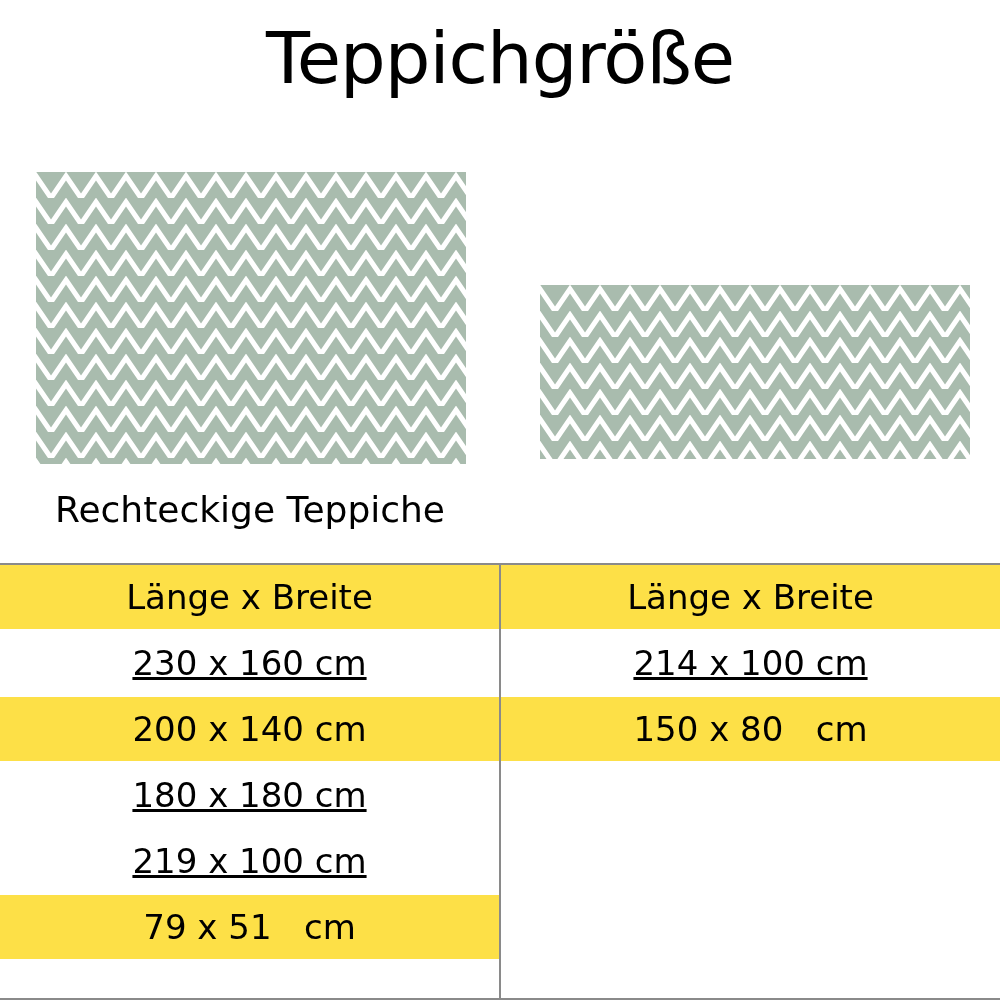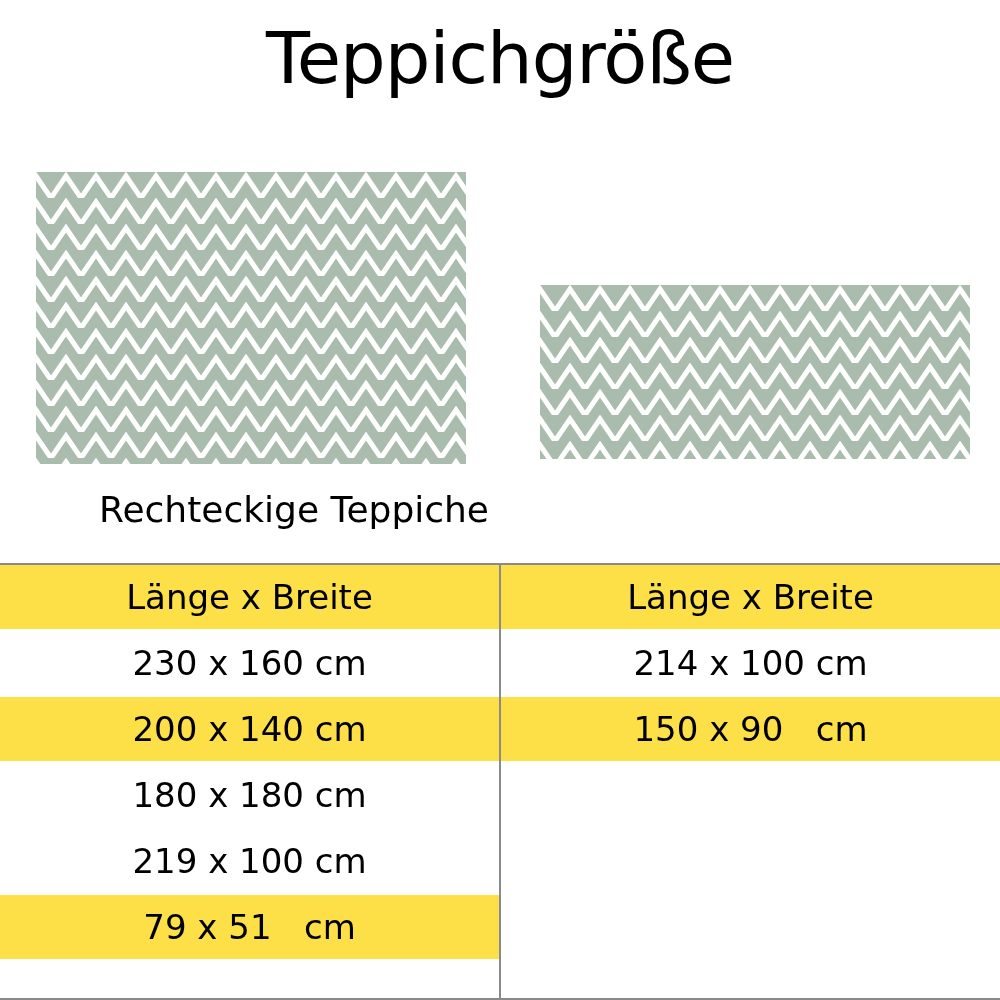--- a/index.html
+++ b/index.html
@@ -59,21 +59,20 @@
     top: 285px;
     width: 430px;
     height: 174px;
   }
 
   .rug-caption {
     position: absolute;
     font-size: 36px;
     text-align: center;
     line-height: 1;
-    margin-left: 44px;
   }
   #caption-rect {
     left: 0;
     top: 492px;
     width: 500px;
   }
   #caption-runner {
     left: 500px;
     top: 492px;
     width: 500px;
@@ -97,20 +96,21 @@
     text-align: center;
     font-size: 34px;
     vertical-align: middle;
     white-space: pre;
   }
   .table tr.shaded td {
     background: #fde047;
   }
   .table tr.plain td {
     background: #ffffff;
+    text-decoration: underline;
   }
   .table td.divider {
     border-right: 2px solid #8a8a8a;
   }
   .table tr.shaded td.divider {
     border-right: 2px solid #ffffff;
   }
   .table tr:first-child td {
     border-top: 2px solid #8a8a8a;
   }
@@ -171,21 +171,21 @@
       <tr class="shaded">
         <td class="divider">Länge x Breite</td>
         <td>Länge x Breite</td>
       </tr>
       <tr class="plain">
         <td class="divider">230 x 160 cm</td>
         <td>214 x 100 cm</td>
       </tr>
       <tr class="shaded">
         <td class="divider">200 x 140 cm</td>
-        <td>150 x 90   cm</td>
+        <td>150 x 80   cm</td>
       </tr>
       <tr class="plain">
         <td class="divider">180 x 180 cm</td>
         <td class="empty"></td>
       </tr>
       <tr class="plain">
         <td class="divider">219 x 100 cm</td>
         <td class="empty"></td>
       </tr>
       <tr class="shaded">

